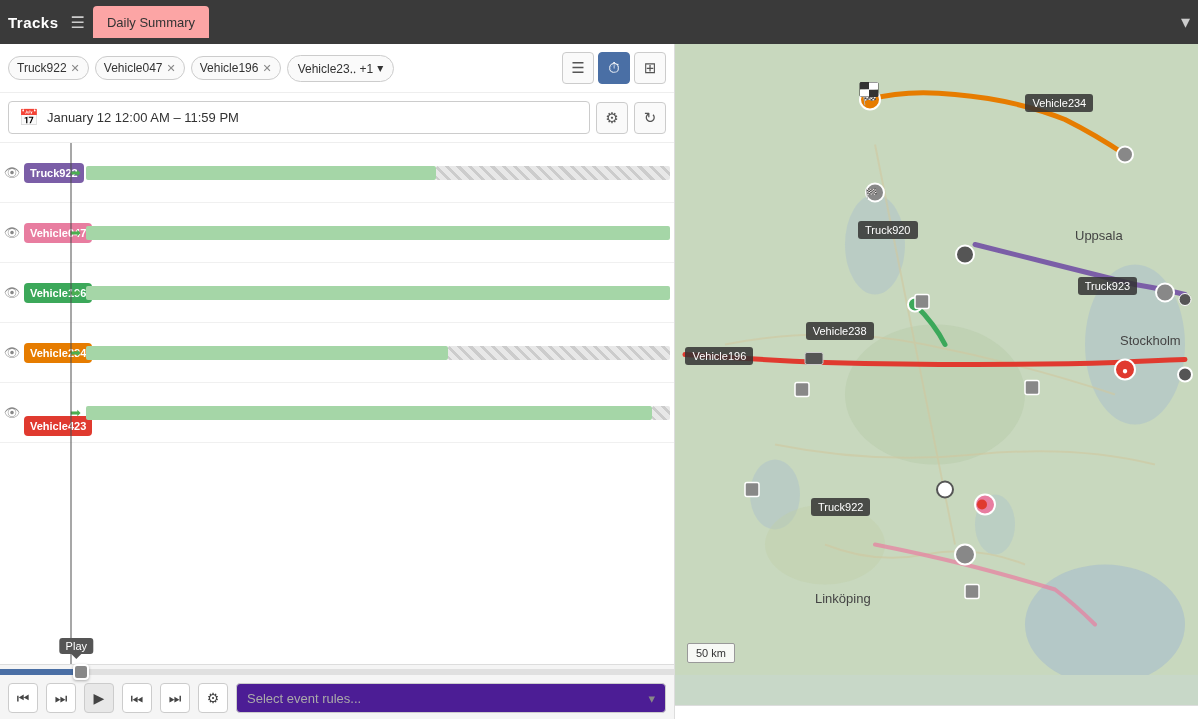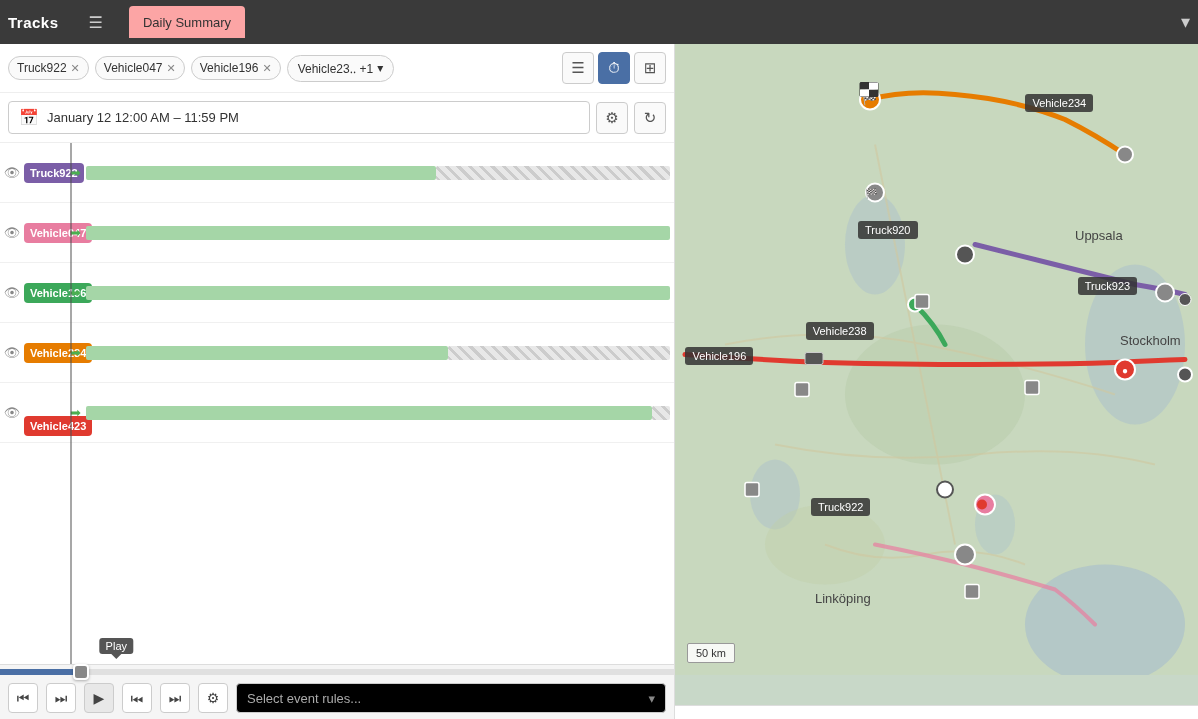--- a/index.html
+++ b/index.html
@@ -5,21 +5,21 @@
     * { box-sizing: border-box; margin: 0; padding: 0; }
     body { font-family: Arial, sans-serif; font-size: 13px; background: #f0f0f0; width: 1198px; height: 719px; overflow: hidden; display: flex; flex-direction: column; }
 
     
     .top-bar {
       display: flex;
       align-items: center;
       background: #3a3a3a;
       height: 44px;
       padding: 0 8px;
-      gap: 26px;
+      gap: 8px;
       flex-shrink: 0;
     }
     .top-bar-title {
       color: #fff;
       font-size: 15px;
       font-weight: 600;
       letter-spacing: 0.5px;
     }
     .top-bar-menu-icon {
       color: #ccc;
@@ -291,21 +291,20 @@
       position: absolute;
       top: -28px;
       left: 12%;
       transform: translateX(-50%);
       background: #555;
       color: #fff;
       font-size: 11px;
       padding: 2px 6px;
       border-radius: 3px;
       white-space: nowrap;
-      margin-left: 40px;
     }
     .play-label::after {
       content: '';
       position: absolute;
       bottom: -5px;
       left: 50%;
       transform: translateX(-50%);
       border: 5px solid transparent;
       border-top-color: #555;
       border-bottom: none;
@@ -330,21 +329,21 @@
       color: #444;
     }
     .ctrl-btn.active {
       background: #e8e8e8;
     }
     .event-select {
       flex: 1;
       height: 30px;
       border: 1px solid #ccc;
       border-radius: 4px;
-      background: #000000;
+      background: #4c1d95;
       padding: 0 10px;
       font-size: 13px;
       color: #888;
       display: flex;
       align-items: center;
       justify-content: space-between;
       cursor: pointer;
     }
 
     

